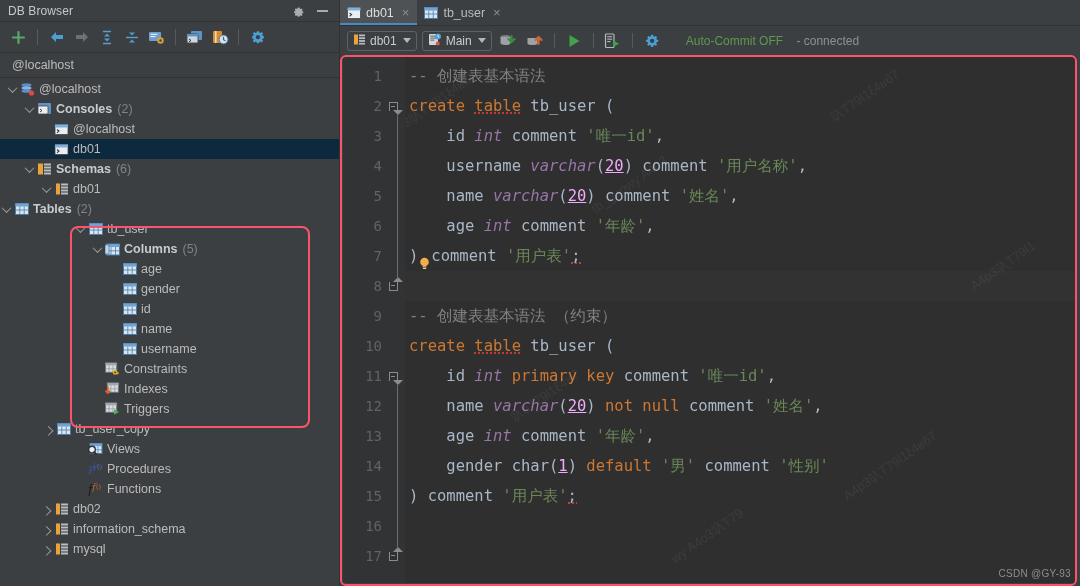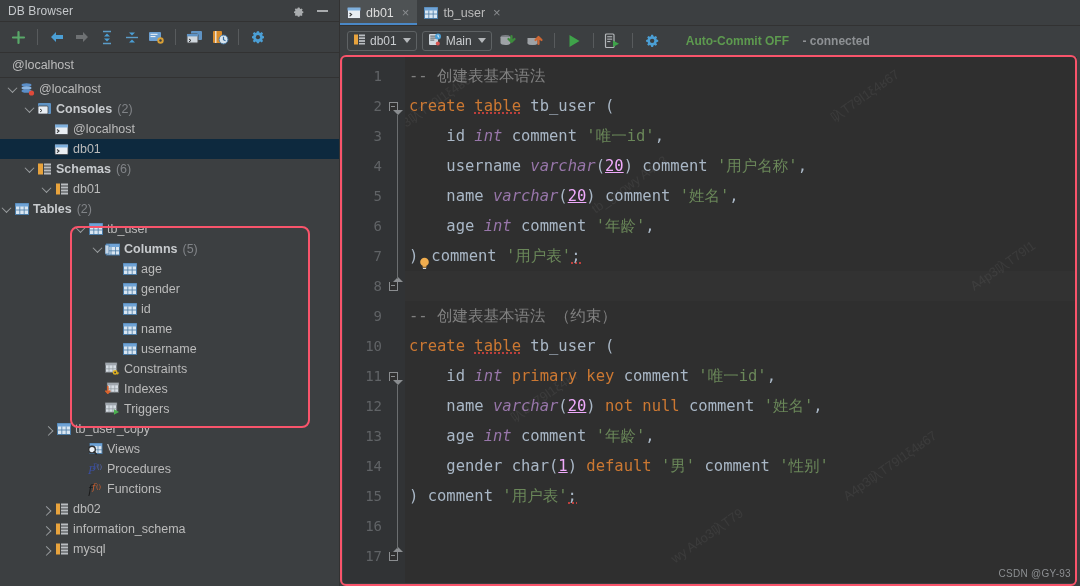--- a/index.html
+++ b/index.html
@@ -111,21 +111,21 @@
   }
   .combo {
     height: 20px; display: flex; align-items: center; gap: 4px;
     padding: 0 5px;
     border: 1px solid #5e6264; border-radius: 3px;
     font-size: 12px; color: #cacdd0;
   }
   .combo .caret { width: 0; height: 0; border-left: 4px solid transparent; border-right: 4px solid transparent; border-top: 5px solid #b4b7ba; margin-left: 2px;}
   .ed-btn { width: 22px; height: 22px; display: flex; align-items: center; justify-content: center; }
   .ed-sep { width: 1px; height: 15px; background: #585b5d; margin: 0 3px; }
-  .status-text { margin-left: 18px; font-size: 12px; font-weight: bold; }
+  .status-text { margin-left: 18px; font-size: 12px; font-weight: normal; }
   .status-green { color: #5d9a4f; }
   .status-gray { color: #8e9194; }
 
   
   .editor-wrap {
     flex: 1 1 auto; position: relative;
     background: #2f2f2f; display: flex;
     margin: 2px 3px 3px 3px;
     overflow: hidden;
   }

